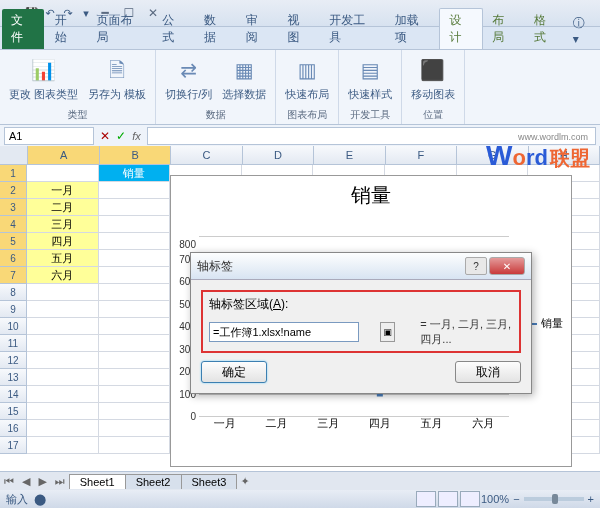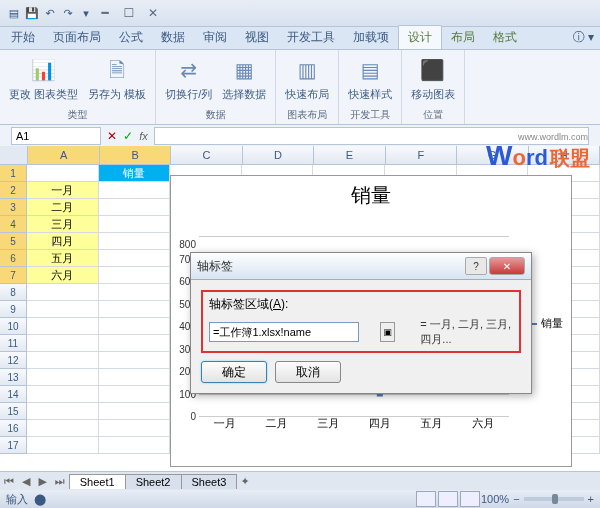--- a/index.html
+++ b/index.html
@@ -16,21 +16,21 @@
 .tab.file{background:#217346;color:#fff;border-radius:2px 2px 0 0;margin-right:2px}
 .tab.active{background:#f5f9fe;border:1px solid #b5c4d8;border-bottom:none;border-radius:2px 2px 0 0}
 .tab.ctx{color:#567a3a}
 .help-ico{margin-left:auto;padding:3px 6px;color:#3b5a82}
 .ribbon{height:74px;background:#f1f5fb;border-bottom:1px solid #b5c4d8;display:flex}
 .rgroup{border-right:1px solid #cfd9e8;padding:2px 6px 0;display:flex;flex-direction:column;align-items:center;justify-content:space-between;min-width:40px}
 .rgroup .btns{display:flex;gap:4px;align-items:flex-start;flex:1}
 .rbtn{display:flex;flex-direction:column;align-items:center;gap:2px;padding:2px 3px;cursor:pointer;font-size:11px;color:#3b5a82;text-align:center;line-height:1.2}
 .rbtn .ri{width:32px;height:32px;display:flex;align-items:center;justify-content:center;color:#6a8ab5;font-size:20px}
 .rlabel{font-size:10px;color:#5a6a80;text-align:center;padding-bottom:2px}
-.namebox-row{height:22px;background:#eef3fa;border-bottom:1px solid #b5c4d8;display:flex;align-items:center;padding:0 11px;gap:6px}
+.namebox-row{height:22px;background:#eef3fa;border-bottom:1px solid #b5c4d8;display:flex;align-items:center;padding:0 4px;gap:6px}
 .namebox{width:80px;height:16px;border:1px solid #b5c4d8;background:#fff;padding:0 4px;font-size:11px;display:flex;align-items:center}
 .fx{font-style:italic;color:#666;font-size:11px}
 .fbar{flex:1;height:16px;border:1px solid #b5c4d8;background:#fff}
 .watermark{position:absolute;right:10px;top:140px;z-index:5;display:flex;align-items:baseline;font-weight:bold}
 .watermark .w{color:#2a5bd7;font-size:28px;font-family:Arial}
 .watermark .o{color:#e63;font-size:22px}
 .watermark .rd{color:#2a5bd7;font-size:22px}
 .watermark .cn{color:#e63;font-size:20px;margin-left:2px}
 .watermark .url{position:absolute;top:-8px;right:2px;font-size:9px;color:#888;font-weight:normal}
 .grid-area{position:absolute;top:146px;left:0;right:0;bottom:36px;overflow:hidden}
@@ -60,21 +60,21 @@
 .dlg-title .hb{width:20px;height:16px;background:#e8e8e8;border:1px solid #aaa;margin-left:2px;display:flex;align-items:center;justify-content:center;font-size:10px;border-radius:2px}
 .dlg-title .close{background:linear-gradient(#e49a9a,#c93a3a);color:#fff;width:34px;border-radius:3px}
 .dlg-body{padding:10px}
 .hl-box{border:2px solid #d33;padding:4px 6px;margin-bottom:8px}
 .dlg-label{margin-bottom:4px}
 .dlg-label u{text-decoration:underline}
 .dlg-input-row{display:flex;align-items:center;gap:21px}
 .dlg-input{flex:0 0 130px;height:18px;border:1px solid #7a9ac0;padding:0 3px;font-size:11px;background:#fff}
 .ref-btn{width:18px;height:18px;border:1px solid #999;background:#eee;display:flex;align-items:center;justify-content:center;font-size:9px}
 .preview{font-size:11px;color:#333;margin-left:4px}
-.dlg-btns{display:flex;justify-content:flex-start;gap:8px;margin-top:0}
+.dlg-btns{display:flex;justify-content:space-between;gap:8px;margin-top:0}
 .dlg-btn{width:66px;height:22px;border:1px solid #888;background:linear-gradient(#fdfdfd,#e3e3e3);border-radius:3px;font-size:12px}
 .dlg-btn.def{border:1px solid #3c7fb1;box-shadow:0 0 2px #6cf}
 .sheet-tabs{position:absolute;left:0;right:0;bottom:18px;height:18px;background:#e1e7f0;display:flex;align-items:center;font-size:11px;border-top:1px solid #b5c4d8}
 .nav-arr{padding:0 4px;color:#666}
 .stab{padding:1px 10px;border:1px solid #999;border-bottom:none;background:#fff;margin-right:-1px;cursor:pointer}
 .stab.off{background:#d7e0ec}
 .status{position:absolute;left:0;right:0;bottom:0;height:18px;background:linear-gradient(#e8edf5,#cfd9e8);display:flex;align-items:center;font-size:11px;padding:0 6px;color:#3b5a82}
 .status .sp{flex:1}
 .zoom{display:flex;align-items:center;gap:4px}
 .vbtn{width:18px;height:14px;border:1px solid #9ab;background:#eef;margin:0 1px}
@@ -92,20 +92,21 @@
     <span class="ico">▾</span>
   </div>
   <div class="winbtns">
     <span class="ico">━</span>
     <span class="ico">☐</span>
     <span class="ico">✕</span>
   </div>
 </div>
 
 <div class="tabs">
+  <div class="tab file">文件</div>
   <div class="tab">开始</div>
   <div class="tab">页面布局</div>
   <div class="tab">公式</div>
   <div class="tab">数据</div>
   <div class="tab">审阅</div>
   <div class="tab">视图</div>
   <div class="tab">开发工具</div>
   <div class="tab">加载项</div>
   <div class="tab ctx active">设计</div>
   <div class="tab ctx">布局</div>

